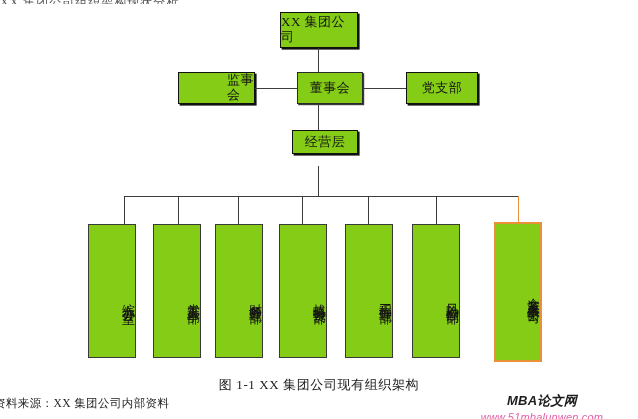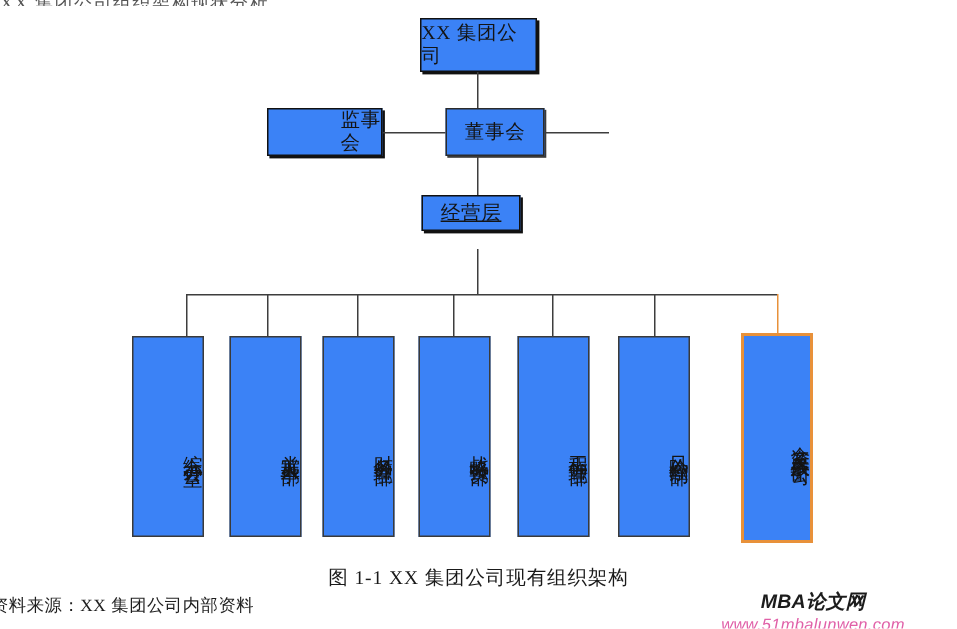--- a/index.html
+++ b/index.html
@@ -35,21 +35,21 @@
     position: absolute;
     left: 0;
     top: 0;
     width: 638px;
     height: 375px;
   }
 
   .node {
     position: absolute;
     box-sizing: border-box;
-    background: #3b82f6;
+    background: #84cc16;
     display: flex;
     align-items: center;
     justify-content: center;
     font-size: 13px;
     line-height: 1.12;
     color: #141414;
     letter-spacing: 0.5px;
   }
 
   
@@ -146,27 +146,28 @@
 <div class="chart">
 
   <div class="node thick" style="left:280px; top:12px; width:78px; height:36px;">XX 集团公司</div>
 
   <div class="line v" style="left:318px; top:48px; height:24px;"></div>
 
   <div class="node thick" style="left:178px; top:72px; width:77px; height:32px;padding-left:48px;">监事会</div>
 
   <div class="node thin" style="left:297px; top:72px; width:66px; height:32px;">董事会</div>
 
+  <div class="node thick" style="left:406px; top:72px; width:72px; height:32px;">党支部</div>
 
   <div class="line h" style="left:255px; top:88px; width:42px;"></div>
   <div class="line h" style="left:363px; top:88px; width:43px;"></div>
 
   <div class="line v" style="left:318px; top:104px; height:26px;"></div>
 
-  <div class="node thick" style="left:281px; top:130px; width:66px; height:24px;text-decoration:underline;">经营层</div>
+  <div class="node thick" style="left:292px; top:130px; width:66px; height:24px;">经营层</div>
 
   <div class="line v" style="left:318px; top:166px; height:30px;"></div>
 
   <div class="line h" style="left:124px; top:196px; width:394px;"></div>
 
   <div class="line v" style="left:124px; top:196px; height:28px;"></div>
   <div class="line v" style="left:178px; top:196px; height:28px;"></div>
   <div class="line v" style="left:238px; top:196px; height:28px;"></div>
   <div class="line v" style="left:302px; top:196px; height:28px;"></div>
   <div class="line v" style="left:368px; top:196px; height:28px;"></div>

